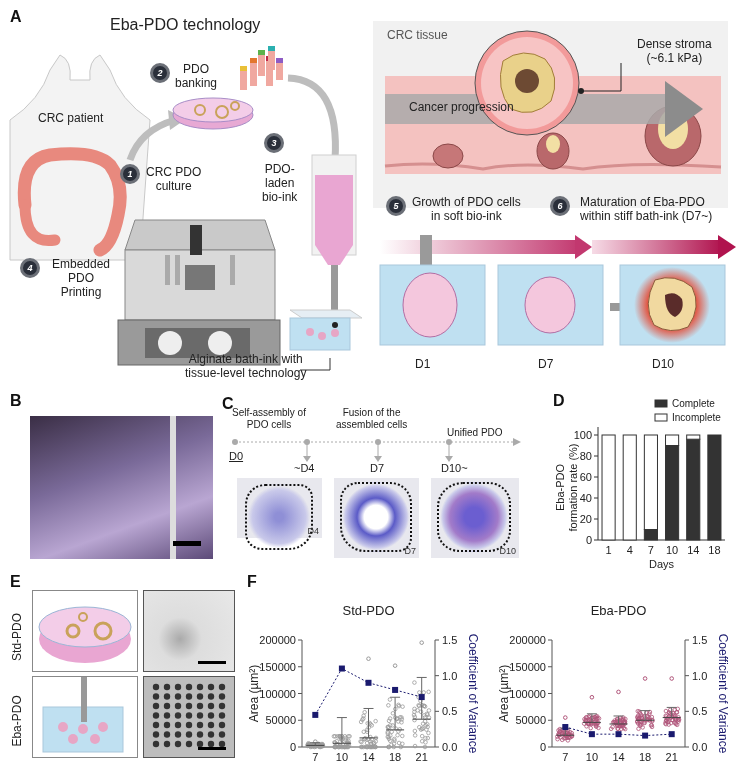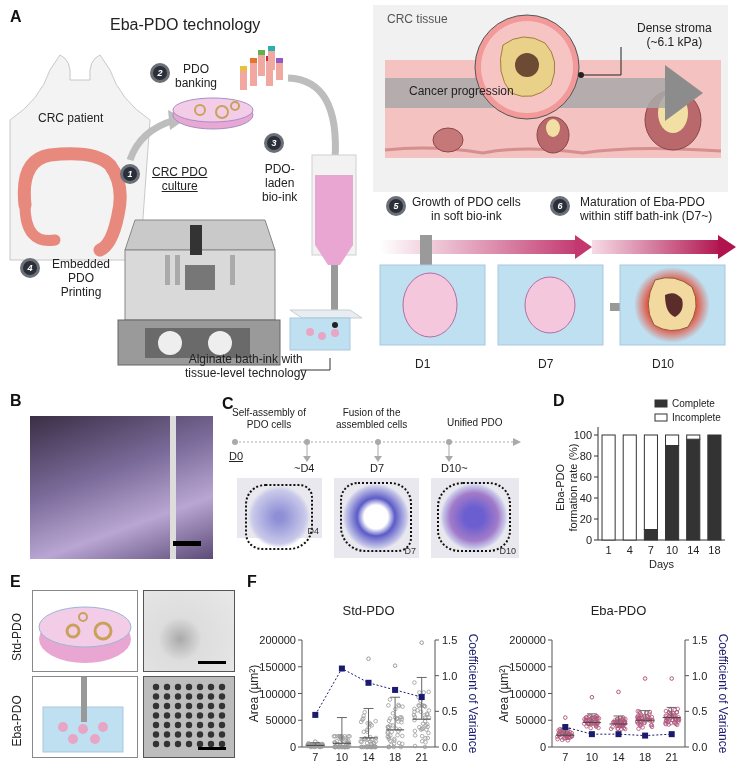--- a/index.html
+++ b/index.html
@@ -76,34 +76,34 @@
     <circle cx="322" cy="296" r="4" fill="#e7a6c5"></circle>
     <circle cx="335" cy="293" r="4" fill="#e7a6c5"></circle>
   </g>
   <circle cx="335" cy="285" r="3" fill="#222"></circle>
   <path d="M330 318 L330 330 L300 330" fill="none" stroke="#333"></path>
 </svg>
 
 <div class="lbl" style="left:38px;top:112px;">CRC patient</div>
 
 <div class="step" style="left:120px;top:164px;">1</div>
-<div class="lbl" style="left:152px;top:166px;text-decoration:underline;"><span>CRC PDO</span><br><span>culture</span></div>
+<div class="lbl" style="left:146px;top:166px;"><span>CRC PDO</span><br><span>culture</span></div>
 
 <div class="step" style="left:150px;top:63px;">2</div>
 <div class="lbl" style="left:175px;top:63px;"><span>PDO</span><br><span>banking</span></div>
 
 <div class="step" style="left:264px;top:133px;">3</div>
 <div class="lbl" style="left:262px;top:163px;"><span>PDO-</span><br><span>laden</span><br><span>bio-ink</span></div>
 
 <div class="step" style="left:20px;top:258px;">4</div>
 <div class="lbl" style="left:52px;top:258px;"><span>Embedded</span><br><span>PDO</span><br><span>Printing</span></div>
 
 <div class="lbl" style="left:185px;top:353px;"><span>Alginate bath-ink with</span><br><span>tissue-level technology</span></div>
 
-<div class="box" style="left:373px;top:5px;width:355px;height:187px;background:#f1f1f1;">
+<div class="box" style="left:373px;top:21px;width:355px;height:187px;background:#f1f1f1;">
   <svg width="355" height="168">
     <rect x="12" y="55" width="336" height="98" fill="#f4c2c0"></rect>
     <path d="M12 145 Q60 140 110 148 Q150 140 210 148 Q260 140 348 146" fill="none" stroke="#d58f8f" stroke-width="3"></path>
     <ellipse cx="75" cy="135" rx="15" ry="12" fill="#c67778" stroke="#8a4747"></ellipse>
     <ellipse cx="180" cy="130" rx="16" ry="18" fill="#b9686b" stroke="#8a4747"></ellipse>
     <ellipse cx="180" cy="123" rx="7" ry="9" fill="#f2dfa4"></ellipse>
     <ellipse cx="300" cy="115" rx="28" ry="30" fill="#b9686b" stroke="#8a4747"></ellipse>
     <ellipse cx="300" cy="108" rx="15" ry="20" fill="#f2dfa4"></ellipse>
     <rect x="12" y="73" width="280" height="30" fill="#a9a9a9" opacity="0.85"></rect>
     <polygon points="292,60 330,88 292,116" fill="#8c8c8c"></polygon>
@@ -167,21 +167,21 @@
 
 <div class="panel-letter" style="left:10px;top:392px;">B</div>
 <div class="box" style="left:30px;top:416px;width:183px;height:143px;background:linear-gradient(160deg,#3a2e45 0%,#7a6a99 40%,#b9a6d2 70%,#5c4a78 100%);">
   <div class="abs" style="left:140px;top:0;width:6px;height:143px;background:#ddd;"></div>
   <div class="abs" style="left:143px;top:125px;width:28px;height:5px;background:#000;"></div>
 </div>
 
 <div class="panel-letter" style="left:222px;top:395px;">C</div>
 <div class="lbl" style="left:232px;top:407px;font-size:10px;"><span>Self-assembly of</span><br><span>PDO cells</span></div>
 <div class="lbl" style="left:336px;top:407px;font-size:10px;"><span>Fusion of the</span><br><span>assembled cells</span></div>
-<div class="lbl" style="left:447px;top:417px;font-size:10px;">Unified PDO</div>
+<div class="lbl" style="left:447px;top:427px;font-size:10px;">Unified PDO</div>
 <svg class="abs" style="left:225px;top:436px;" width="300" height="30">
   <line x1="10" y1="6" x2="290" y2="6" stroke="#aaa" stroke-dasharray="2,2"></line>
   <polygon points="288,2 296,6 288,10" fill="#aaa"></polygon>
   <circle cx="10" cy="6" r="3" fill="#aaa"></circle>
   <circle cx="82" cy="6" r="3" fill="#aaa"></circle>
     <line x1="82" y1="6" x2="82" y2="22" stroke="#aaa"></line>
     <polygon points="78,20 86,20 82,26" fill="#aaa"></polygon>
   <circle cx="153" cy="6" r="3" fill="#aaa"></circle>
     <line x1="153" y1="6" x2="153" y2="22" stroke="#aaa"></line>
     <polygon points="149,20 157,20 153,26" fill="#aaa"></polygon>

